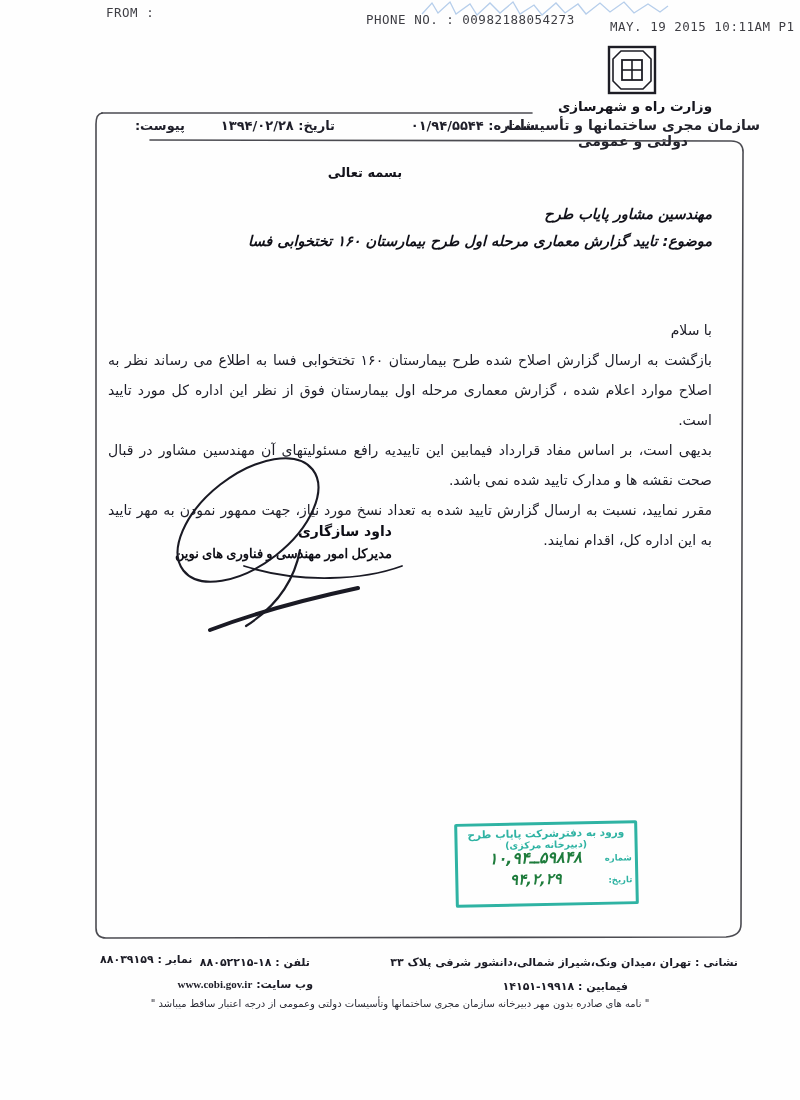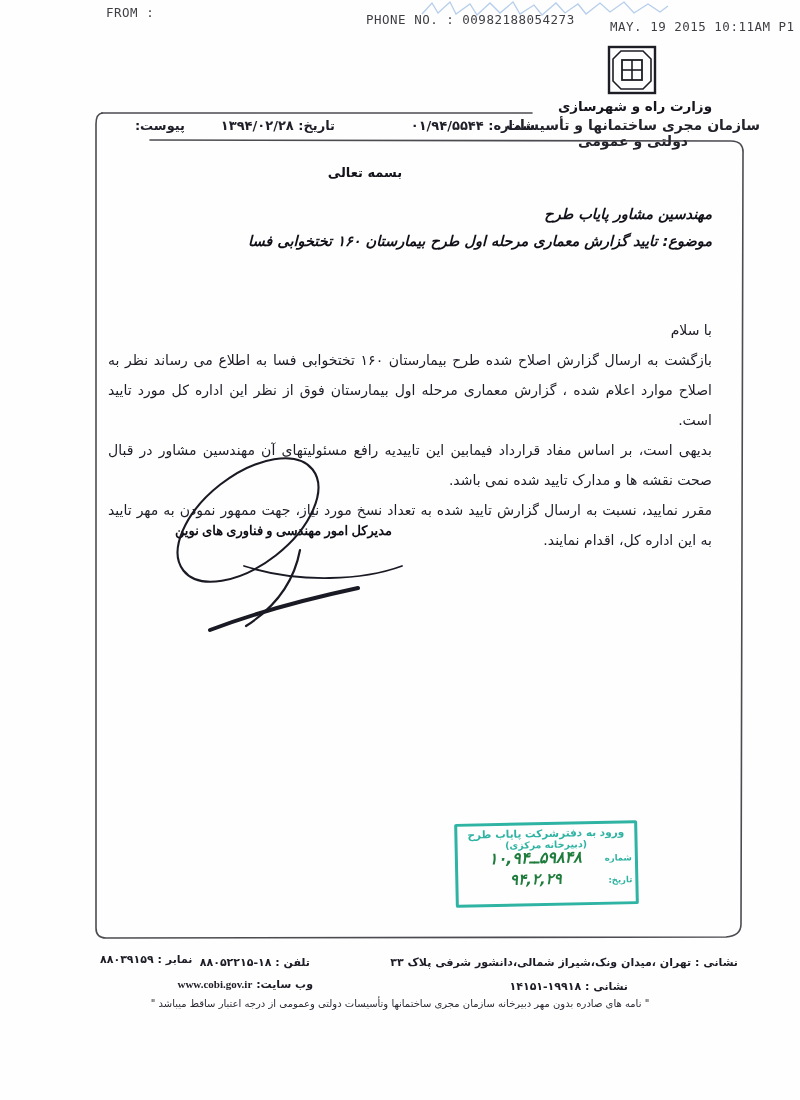--- a/index.html
+++ b/index.html
@@ -98,20 +98,21 @@
 <div class="abs subject" style="right:88px;top:233px;">موضوع: تایید گزارش معماری مرحله اول طرح بیمارستان ۱۶۰ تختخوابی فسا</div>
 
 <div class="abs body-block" style="right:88px;top:283px;width:604px;margin-top:32px;">
   <p class="greeting">با سلام</p>
   <p>بازگشت به ارسال گزارش اصلاح شده طرح بیمارستان ۱۶۰ تختخوابی فسا به اطلاع می رساند نظر به اصلاح موارد اعلام شده ، گزارش معماری مرحله اول بیمارستان فوق از نظر این اداره کل مورد تایید است.</p>
   <p>بدیهی است، بر اساس مفاد قرارداد فیمابین این تاییدیه رافع مسئولیتهای آن مهندسین مشاور در قبال صحت نقشه ها و مدارک تایید شده نمی باشد.</p>
   <p>مقرر نمایید، نسبت به ارسال گزارش تایید شده به تعداد نسخ مورد نیاز، جهت ممهور نمودن به مهر تایید به این اداره کل، اقدام نمایند.</p>
 </div>
 
 <div class="abs sig-block" style="right:408px;top:523px;width:280px;">
+  <div class="sig-name">داود سازگاری</div>
   <div class="sig-title">مدیرکل امور مهندسی و فناوری های نوین</div>
 </div>
 <svg class="abs" style="left:148px;top:442px;" width="270" height="200" viewBox="0 0 270 200">
   <ellipse cx="100" cy="78" rx="82" ry="45" fill="none" stroke="#1a1a24" stroke-width="2.1" transform="rotate(-38 100 78)"></ellipse>
   <path d="M 152 108 C 146 140 126 166 98 184" fill="none" stroke="#1a1a24" stroke-width="2.2" stroke-linecap="round"></path>
   <path d="M 62 188 C 104 172 154 158 210 146" fill="none" stroke="#1a1a24" stroke-width="4" stroke-linecap="round"></path>
   <path d="M 96 124 C 152 142 216 138 254 124" fill="none" stroke="#1a1a24" stroke-width="1.8" stroke-linecap="round"></path>
 </svg>
 
 <div class="abs stamp" style="left:455px;top:822px;">
@@ -122,21 +123,21 @@
     <span class="stamp-ink">۱۰,۹۴ــ۵۹۸۴۸</span>
   </div>
   <div class="stamp-row">
     <span class="stamp-lbl">تاریخ:</span>
     <span class="stamp-ink date">۹۴,۲,۲۹</span>
   </div>
 </div>
 
 <div class="abs foot" style="right:62px;top:956px;">نشانی : تهران ،میدان ونک،شیراز شمالی،دانشور شرفی پلاک ۳۳</div>
 <div class="abs foot" style="right:172px;top:980px;">
-  <span>نشانی :</span>
+  <span>فیمابین :</span>
   <span class="num">۱۴۱۵۱-۱۹۹۱۸</span>
 </div>
 <div class="abs foot" style="right:490px;top:956px;">
   <span>تلفن :</span>
   <span class="num">۸۸۰۵۲۲۱۵-۱۸</span>
 </div>
 <div class="abs foot" style="right:487px;top:978px;">
   <span>وب سایت:</span>
   <span class="url">www.cobi.gov.ir</span>
 </div>

